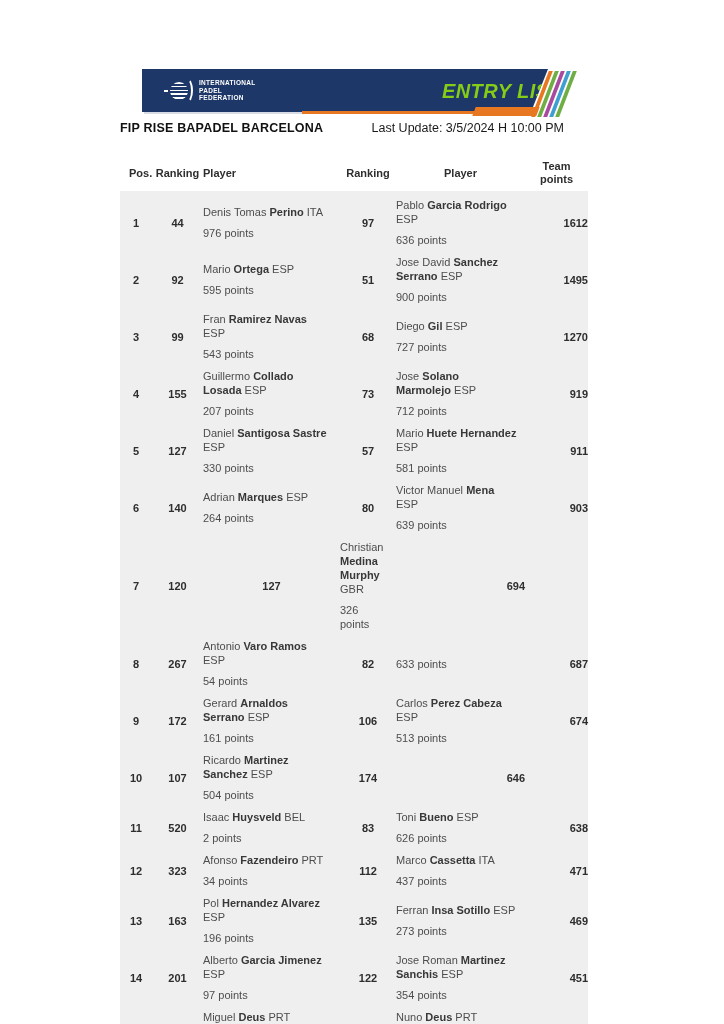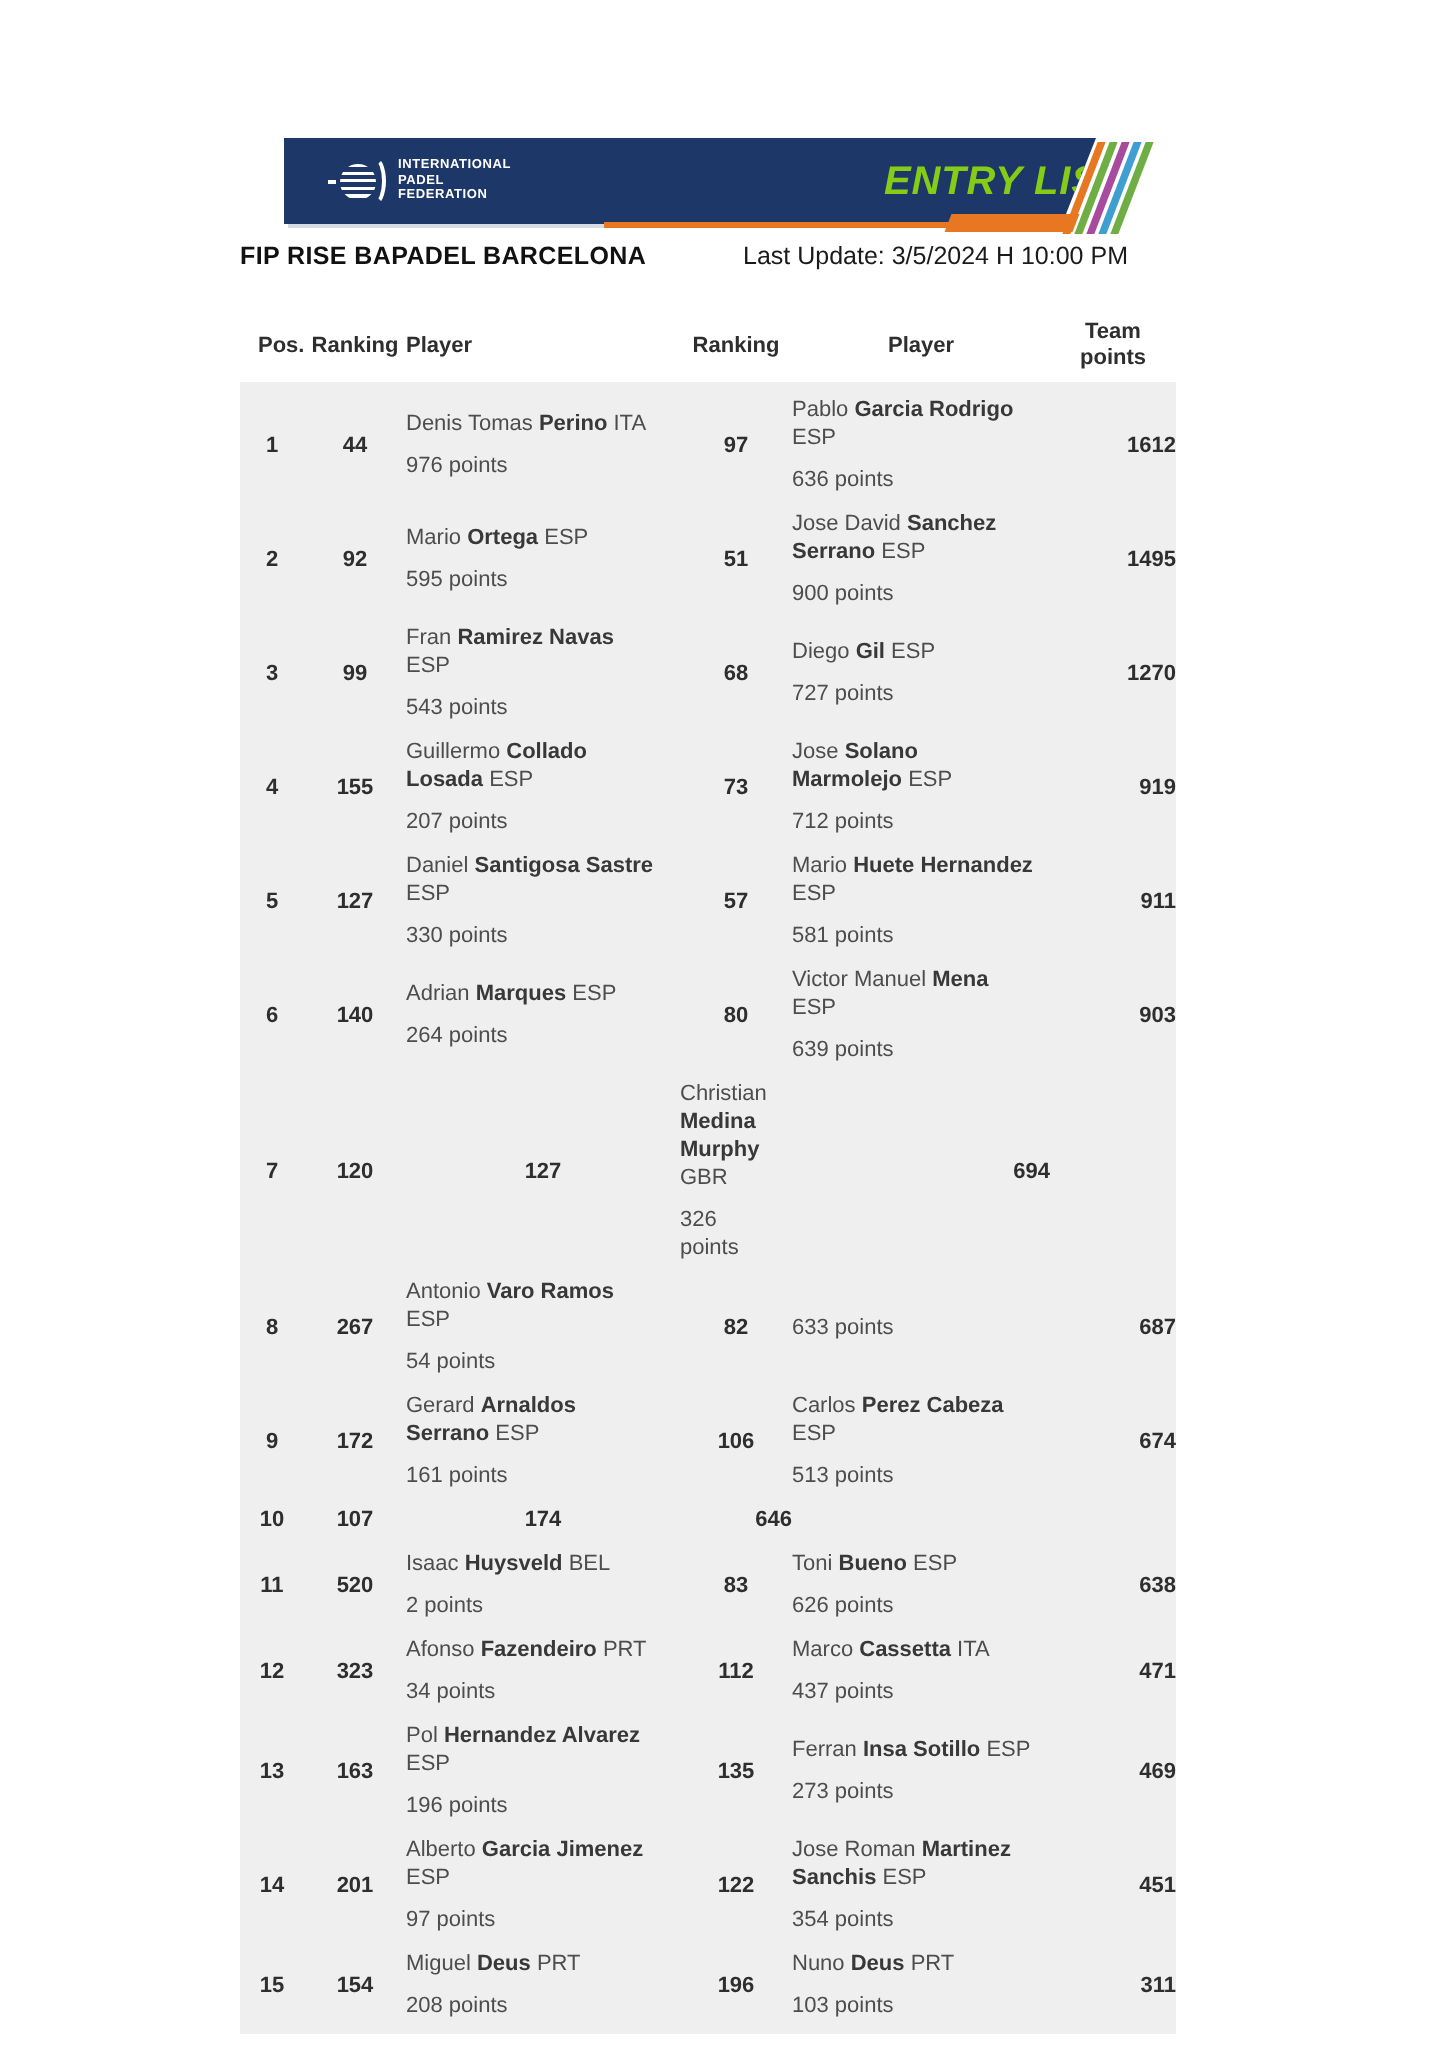--- a/index.html
+++ b/index.html
@@ -235,20 +235,24 @@
     <div class="cell player">
       <div class="pname"><span>Carlos</span> <span class="fam">Perez Cabeza</span> <span>ESP</span></div>
       <div class="ppoints">513 points</div>
     </div>
     <div class="cell num team">674</div>
   </div>
 
   <div class="row">
     <div class="cell num">10</div>
     <div class="cell num">107</div>
+    <div class="cell player">
+      <div class="pname"><span>Ricardo</span> <span class="fam">Martinez Sanchez</span> <span>ESP</span></div>
+      <div class="ppoints">504 points</div>
+    </div>
     <div class="cell num">174</div>
     <div class="cell num team">646</div>
   </div>
 
   <div class="row">
     <div class="cell num">11</div>
     <div class="cell num">520</div>
     <div class="cell player">
       <div class="pname"><span>Isaac</span> <span class="fam">Huysveld</span> <span>BEL</span></div>
       <div class="ppoints">2 points</div>

